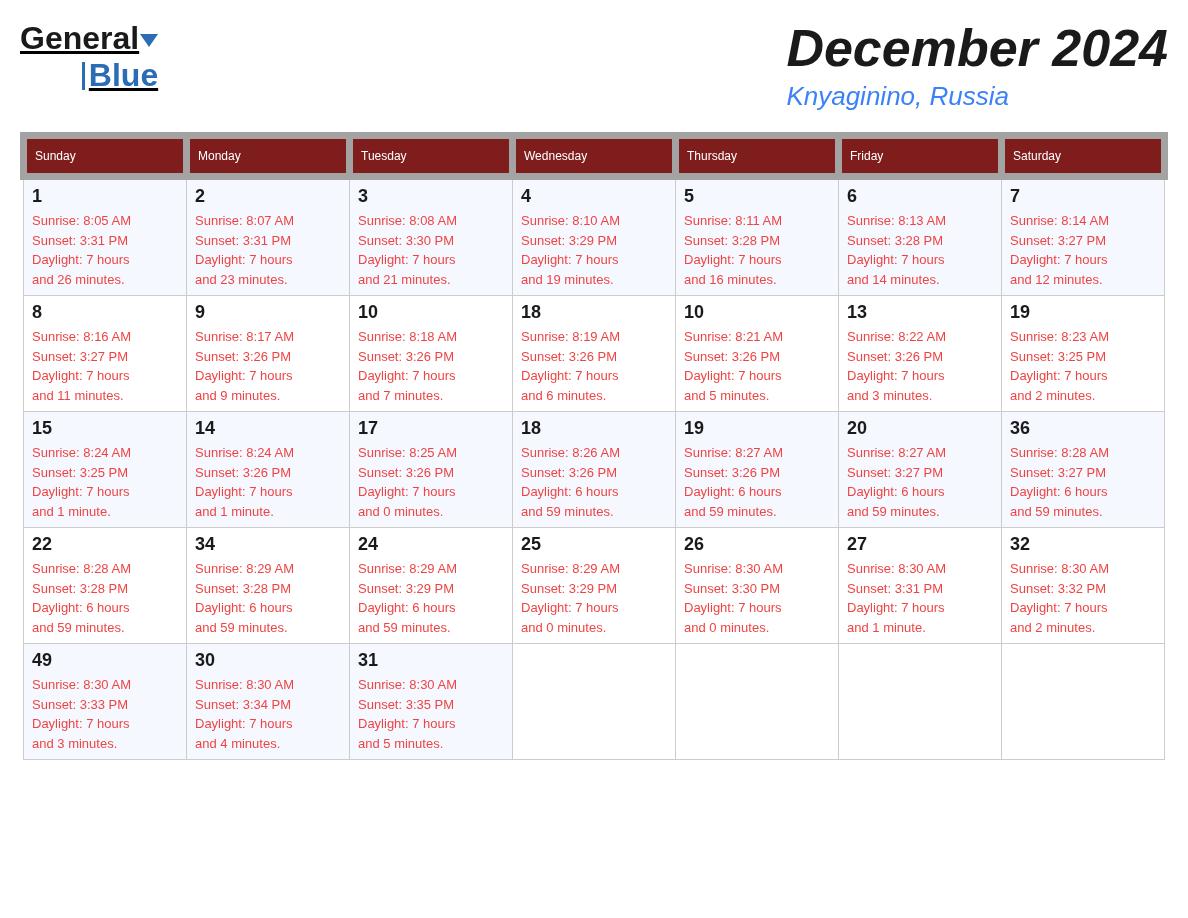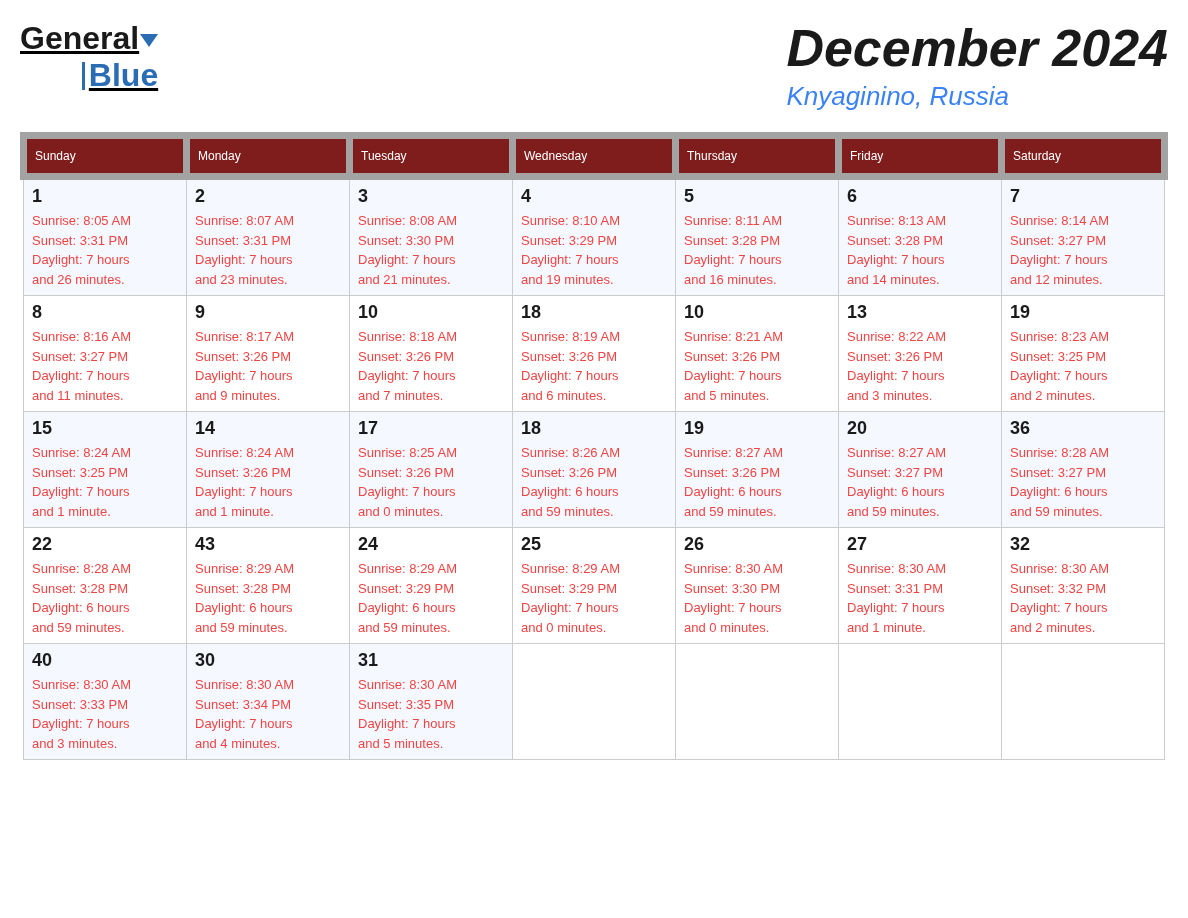--- a/index.html
+++ b/index.html
@@ -207,21 +207,21 @@
         <div class="day-number">36</div>
         <div class="day-info">Sunrise: 8:28 AM<br>Sunset: 3:27 PM<br>Daylight: 6 hours<br>and 59 minutes.</div>
       </td>
       </tr>
       <tr>
         <td>
         <div class="day-number">22</div>
         <div class="day-info">Sunrise: 8:28 AM<br>Sunset: 3:28 PM<br>Daylight: 6 hours<br>and 59 minutes.</div>
       </td>
         <td>
-        <div class="day-number">43</div>
+        <div class="day-number">34</div>
         <div class="day-info">Sunrise: 8:29 AM<br>Sunset: 3:28 PM<br>Daylight: 6 hours<br>and 59 minutes.</div>
       </td>
         <td>
         <div class="day-number">24</div>
         <div class="day-info">Sunrise: 8:29 AM<br>Sunset: 3:29 PM<br>Daylight: 6 hours<br>and 59 minutes.</div>
       </td>
         <td>
         <div class="day-number">25</div>
         <div class="day-info">Sunrise: 8:29 AM<br>Sunset: 3:29 PM<br>Daylight: 7 hours<br>and 0 minutes.</div>
       </td>
@@ -233,21 +233,21 @@
         <div class="day-number">27</div>
         <div class="day-info">Sunrise: 8:30 AM<br>Sunset: 3:31 PM<br>Daylight: 7 hours<br>and 1 minute.</div>
       </td>
         <td>
         <div class="day-number">32</div>
         <div class="day-info">Sunrise: 8:30 AM<br>Sunset: 3:32 PM<br>Daylight: 7 hours<br>and 2 minutes.</div>
       </td>
       </tr>
       <tr>
         <td>
-        <div class="day-number">40</div>
+        <div class="day-number">49</div>
         <div class="day-info">Sunrise: 8:30 AM<br>Sunset: 3:33 PM<br>Daylight: 7 hours<br>and 3 minutes.</div>
       </td>
         <td>
         <div class="day-number">30</div>
         <div class="day-info">Sunrise: 8:30 AM<br>Sunset: 3:34 PM<br>Daylight: 7 hours<br>and 4 minutes.</div>
       </td>
         <td>
         <div class="day-number">31</div>
         <div class="day-info">Sunrise: 8:30 AM<br>Sunset: 3:35 PM<br>Daylight: 7 hours<br>and 5 minutes.</div>
       </td>

